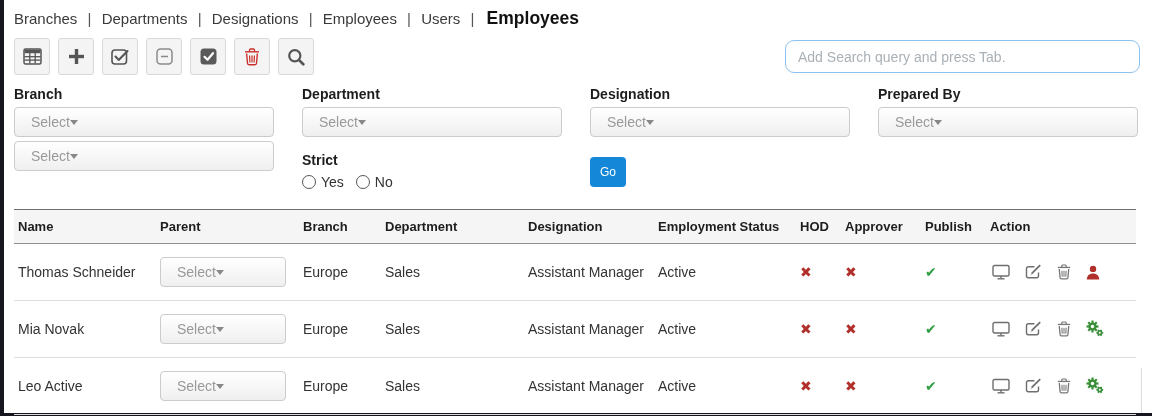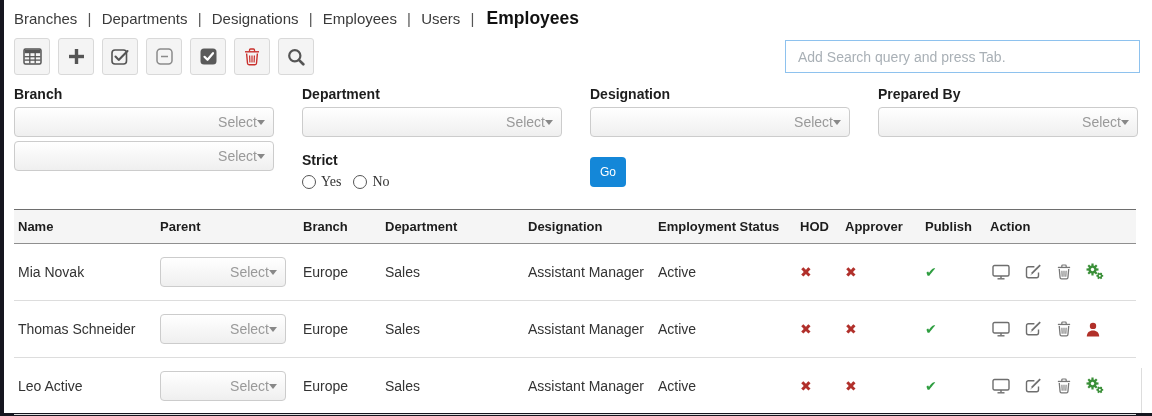--- a/index.html
+++ b/index.html
@@ -14,35 +14,35 @@
   .breadcrumb { font-size:15px; color:#3a3a3a; white-space:nowrap; }
   .bc-link { cursor:pointer; }
   .bc-sep  { margin:0 6px; color:#555; }
   .bc-current { font-size:17.5px; font-weight:bold; color:#111; margin-left:2px; }
 
   
   .toolbar-row { margin-top:9px; display:flex; align-items:center; justify-content:space-between; width:1126px; }
   .toolbar { display:flex; gap:8px; }
   .tbtn { width:36px; height:37px; background:#f4f4f4; border:1px solid #d9d9d9; border-radius:3px;
           display:flex; align-items:center; justify-content:center; cursor:pointer; }
-  .search-input { width:355px; height:33px; border:1px solid #8ec2ee; border-radius:0;
+  .search-input { width:355px; height:33px; border:1px solid #8ec2ee; border-radius:9px;
                   padding:0 12px; font-size:14px; color:#1d4ed8; outline:none;
                   font-family:"Liberation Sans","DejaVu Sans",sans-serif; }
   .search-input::placeholder { color:#a9b0b6; }
 
   
   .filters { margin-top:11px; display:grid; grid-template-columns:288px 288px 288px 288px; row-gap:4px; }
   .flabel { font-size:14px; font-weight:bold; color:#1d1d1d; margin-bottom:5px; }
   .fselect { width:260px; height:30px; border:1px solid #ccc; border-radius:4px;
              background:linear-gradient(#ffffff,#efefef); display:flex; align-items:center;
-             justify-content:flex-end; padding:0 8px; font-size:14px; color:#999; cursor:pointer; }
+             justify-content:flex-start; padding:0 16px; font-size:14px; color:#999; cursor:pointer; }
   .caret { width:0; height:0; border-left:4px solid transparent; border-right:4px solid transparent;
            border-top:5px solid #888; }
   .strict-cell { padding-top:11px; }
-  .radio-row { margin-top:6px; display:flex; align-items:center; gap:12px; font-size:14px; color:#333;font-family:Liberation Serif, serif; }
+  .radio-row { margin-top:6px; display:flex; align-items:center; gap:12px; font-size:14px; color:#333; }
   .radio-opt { display:flex; align-items:center; gap:5px; cursor:pointer; }
   .radio { width:14px; height:14px; border:1.5px solid #555; border-radius:50%; background:#fff; display:inline-block; }
   .go-cell { padding-top:16px; }
   .go-btn { width:36px; height:30px; background:#1487d8; color:#fff; border:none; border-radius:4px;
             font-size:12px; cursor:pointer; font-family:inherit; }
 
   
   table { margin-top:19px; border-collapse:collapse; table-layout:fixed; width:1122px; }
   col.c-name{width:142px} col.c-parent{width:143px} col.c-branch{width:82px} col.c-dept{width:143px}
   col.c-desig{width:130px} col.c-status{width:142px} col.c-hod{width:45px} col.c-appr{width:80px}
@@ -228,20 +228,71 @@
         <th>Employment Status</th>
         <th>HOD</th>
         <th>Approver</th>
         <th>Publish</th>
         <th>Action</th>
       </tr>
     </thead>
     <tbody>
 
       <tr>
+        <td>Thomas Schneider</td>
+        <td>
+          <div class="fselect row-select">
+            <span>Select</span>
+            <span class="caret"></span>
+          </div>
+        </td>
+        <td>Europe</td>
+        <td>Sales</td>
+        <td>Assistant Manager</td>
+        <td>Active</td>
+        <td class="mark mark-no">✖</td>
+        <td class="mark mark-no">✖</td>
+        <td class="mark mark-yes">✔</td>
+        <td>
+          <div class="actions">
+            <span class="aicon">
+              <svg width="18" height="16" viewBox="0 0 18 16">
+                <rect x="1" y="1.5" width="16" height="10.5" rx="1.5" fill="none" stroke="#6e6e6e" stroke-width="1.4"></rect>
+                <line x1="9" y1="12" x2="9" y2="14.3" stroke="#6e6e6e" stroke-width="1.4"></line>
+                <line x1="5.5" y1="14.8" x2="12.5" y2="14.8" stroke="#6e6e6e" stroke-width="1.4"></line>
+              </svg>
+            </span>
+            <span class="aicon">
+              <svg width="17" height="16" viewBox="0 0 17 16">
+                <path d="M13.5 8.5 v3.3 a1.9 1.9 0 0 1 -1.9 1.9 H3.4 A1.9 1.9 0 0 1 1.5 11.8 V4.7 a1.9 1.9 0 0 1 1.9 -1.9 h6" fill="none" stroke="#6e6e6e" stroke-width="1.4"></path>
+                <line x1="6.6" y1="9.6" x2="15.2" y2="1.1" stroke="#6e6e6e" stroke-width="1.8"></line>
+                <path d="M6.2 10.2 l-0.9 1.1 1.6 -0.4 z" fill="#6e6e6e"></path>
+              </svg>
+            </span>
+            <span class="aicon">
+              <svg width="14" height="16" viewBox="0 0 16 18">
+                <line x1="1" y1="3.8" x2="15" y2="3.8" stroke="#777" stroke-width="1.5"></line>
+                <path d="M5.5 3.5 V2 a1 1 0 0 1 1 -1 h3 a1 1 0 0 1 1 1 v1.5" fill="none" stroke="#777" stroke-width="1.4"></path>
+                <path d="M2.6 5.5 l0.9 9.8 a1.6 1.6 0 0 0 1.6 1.5 h5.8 a1.6 1.6 0 0 0 1.6 -1.5 l0.9 -9.8" fill="none" stroke="#777" stroke-width="1.5"></path>
+                <line x1="5.6" y1="7.5" x2="5.9" y2="14.5" stroke="#777" stroke-width="1.2"></line>
+                <line x1="8" y1="7.5" x2="8" y2="14.5" stroke="#777" stroke-width="1.2"></line>
+                <line x1="10.4" y1="7.5" x2="10.1" y2="14.5" stroke="#777" stroke-width="1.2"></line>
+              </svg>
+            </span>
+            <span class="aicon">
+              <svg width="14" height="15" viewBox="0 0 14 15">
+                <circle cx="7" cy="3.9" r="3.2" fill="#b13029"></circle>
+                <path d="M0.8 14.6 C0.8 10.8 3.3 8.6 7 8.6 s6.2 2.2 6.2 6 z" fill="#b13029"></path>
+              </svg>
+            </span>
+          </div>
+        </td>
+      </tr>
+
+      <tr>
         <td>Mia Novak</td>
         <td>
           <div class="fselect row-select">
             <span>Select</span>
             <span class="caret"></span>
           </div>
         </td>
         <td>Europe</td>
         <td>Sales</td>
         <td>Assistant Manager</td>
@@ -299,71 +350,20 @@
                 </g>
                 <circle cx="13.8" cy="12.8" r="2.5" fill="#3a8f38"></circle>
                   <circle cx="13.8" cy="12.8" r="1" fill="#fff"></circle>
               </svg>
             </span>
           </div>
         </td>
       </tr>
 
       <tr>
-        <td>Thomas Schneider</td>
-        <td>
-          <div class="fselect row-select">
-            <span>Select</span>
-            <span class="caret"></span>
-          </div>
-        </td>
-        <td>Europe</td>
-        <td>Sales</td>
-        <td>Assistant Manager</td>
-        <td>Active</td>
-        <td class="mark mark-no">✖</td>
-        <td class="mark mark-no">✖</td>
-        <td class="mark mark-yes">✔</td>
-        <td>
-          <div class="actions">
-            <span class="aicon">
-              <svg width="18" height="16" viewBox="0 0 18 16">
-                <rect x="1" y="1.5" width="16" height="10.5" rx="1.5" fill="none" stroke="#6e6e6e" stroke-width="1.4"></rect>
-                <line x1="9" y1="12" x2="9" y2="14.3" stroke="#6e6e6e" stroke-width="1.4"></line>
-                <line x1="5.5" y1="14.8" x2="12.5" y2="14.8" stroke="#6e6e6e" stroke-width="1.4"></line>
-              </svg>
-            </span>
-            <span class="aicon">
-              <svg width="17" height="16" viewBox="0 0 17 16">
-                <path d="M13.5 8.5 v3.3 a1.9 1.9 0 0 1 -1.9 1.9 H3.4 A1.9 1.9 0 0 1 1.5 11.8 V4.7 a1.9 1.9 0 0 1 1.9 -1.9 h6" fill="none" stroke="#6e6e6e" stroke-width="1.4"></path>
-                <line x1="6.6" y1="9.6" x2="15.2" y2="1.1" stroke="#6e6e6e" stroke-width="1.8"></line>
-                <path d="M6.2 10.2 l-0.9 1.1 1.6 -0.4 z" fill="#6e6e6e"></path>
-              </svg>
-            </span>
-            <span class="aicon">
-              <svg width="14" height="16" viewBox="0 0 16 18">
-                <line x1="1" y1="3.8" x2="15" y2="3.8" stroke="#777" stroke-width="1.5"></line>
-                <path d="M5.5 3.5 V2 a1 1 0 0 1 1 -1 h3 a1 1 0 0 1 1 1 v1.5" fill="none" stroke="#777" stroke-width="1.4"></path>
-                <path d="M2.6 5.5 l0.9 9.8 a1.6 1.6 0 0 0 1.6 1.5 h5.8 a1.6 1.6 0 0 0 1.6 -1.5 l0.9 -9.8" fill="none" stroke="#777" stroke-width="1.5"></path>
-                <line x1="5.6" y1="7.5" x2="5.9" y2="14.5" stroke="#777" stroke-width="1.2"></line>
-                <line x1="8" y1="7.5" x2="8" y2="14.5" stroke="#777" stroke-width="1.2"></line>
-                <line x1="10.4" y1="7.5" x2="10.1" y2="14.5" stroke="#777" stroke-width="1.2"></line>
-              </svg>
-            </span>
-            <span class="aicon">
-              <svg width="14" height="15" viewBox="0 0 14 15">
-                <circle cx="7" cy="3.9" r="3.2" fill="#b13029"></circle>
-                <path d="M0.8 14.6 C0.8 10.8 3.3 8.6 7 8.6 s6.2 2.2 6.2 6 z" fill="#b13029"></path>
-              </svg>
-            </span>
-          </div>
-        </td>
-      </tr>
-
-      <tr>
         <td>Leo Active</td>
         <td>
           <div class="fselect row-select">
             <span>Select</span>
             <span class="caret"></span>
           </div>
         </td>
         <td>Europe</td>
         <td>Sales</td>
         <td>Assistant Manager</td>

